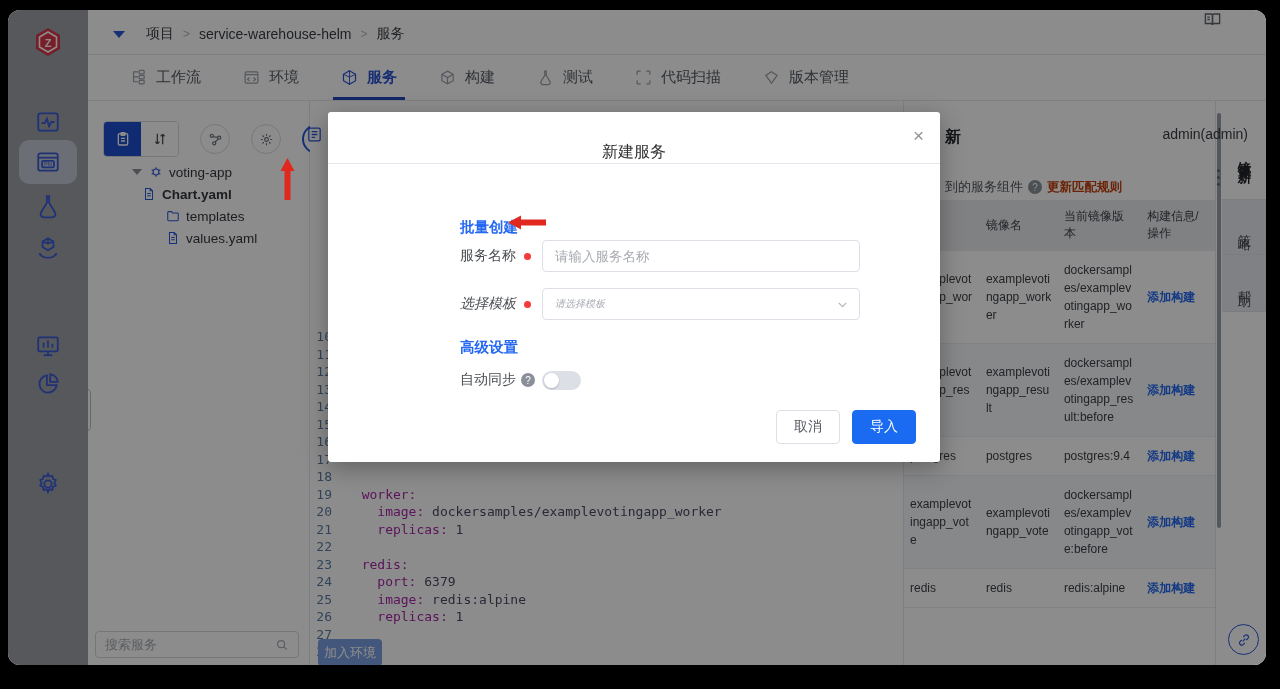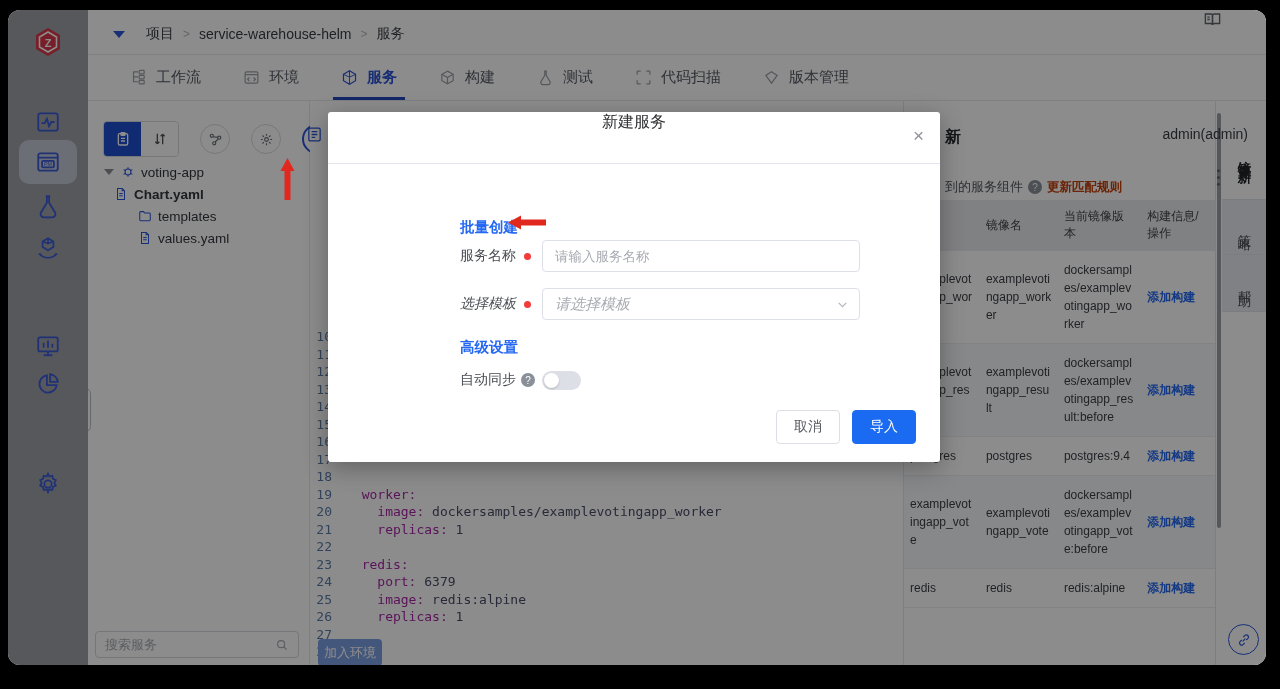--- a/index.html
+++ b/index.html
@@ -33,21 +33,21 @@
   .tree-panel{position:absolute;left:0;top:0;width:222px;height:100%;background:#fff;border-right:1px solid #e4e7ed;}
   .toolbar{position:absolute;left:15px;top:21px;height:34px;display:flex;align-items:center;}
   .tgl-group{display:flex;border:1px solid #d6dae0;border-radius:4px;overflow:hidden;}
   .tgl{width:37px;height:34px;display:flex;align-items:center;justify-content:center;background:#fff;color:#555;cursor:pointer;}
   .tgl.on{background:#1e4fd0;color:#fff;}
   .tgl svg{width:16px;height:16px;}
   .circ{width:30px;height:30px;border-radius:50%;border:1px solid #d6dae0;background:#fff;display:flex;align-items:center;justify-content:center;color:#666b73;margin-left:21px;cursor:pointer;}
   .circ svg{width:15px;height:15px;}
   .circ.hl{border:2px solid #2b57d8;color:#2b57d8;}
   .tree{position:absolute;left:0;top:60px;right:0;font-size:13.5px;color:#34373d;}
-  .trow{height:22px;display:flex;align-items:center;gap:6px;cursor:pointer;}
+  .trow{height:22px;display:flex;align-items:center;gap:6px;cursor:pointer;margin-left:28px;}
   .trow svg{width:14px;height:14px;color:#2b57d8;flex:none;}
   .tcaret{width:0;height:0;border-left:5px solid transparent;border-right:5px solid transparent;border-top:6px solid #8a8f98;margin-right:1px;}
   .search-wrap{position:absolute;left:7px;right:10px;bottom:7px;height:27px;border:1px solid #d4d7de;border-radius:4px;background:#fff;display:flex;align-items:center;padding:0 9px;color:#a8abb2;font-size:13px;}
   .search-wrap svg{width:14px;height:14px;margin-left:auto;color:#a8abb2;}
   
   .editor{position:absolute;left:222px;top:0;width:593px;height:100%;background:#fff;}
   .edit-toolbar-ic{position:absolute;left:-4px;top:25px;width:17px;height:17px;color:#2b57d8;}
   .codewrap{position:absolute;left:0;top:227px;right:0;font-family:"DejaVu Sans Mono","Liberation Mono",monospace;font-size:13px;line-height:17.5px;}
   .cline{display:flex;white-space:pre;}
   .ln{width:22px;text-align:right;color:#5a7ca6;flex:none;}
@@ -74,29 +74,29 @@
   .rp-scroll{position:absolute;left:1px;top:12px;width:4px;height:415px;background:#9aa0a8;border-radius:2px;}
   .vtab{position:absolute;left:6px;right:0;display:flex;align-items:center;justify-content:center;
     writing-mode:vertical-rl;text-orientation:upright;letter-spacing:3px;font-size:13.5px;color:#4a4d53;
     background:#e9ecf0;border-bottom:1px solid #dfe3e8;cursor:pointer;}
   .vtab.active{background:#fff;color:#222428;font-weight:bold;}
   .link-fab{position:absolute;left:12px;bottom:10px;width:31px;height:31px;border-radius:50%;background:#fff;border:1.5px solid #2b57d8;color:#2b57d8;display:flex;align-items:center;justify-content:center;cursor:pointer;}
   .link-fab svg{width:16px;height:16px;}
   
   .overlay{position:absolute;inset:0;background:rgba(0,0,0,0.45);z-index:40;}
   .modal{position:absolute;left:320px;top:102px;width:612px;height:350px;background:#fff;border-radius:3px;z-index:50;box-shadow:0 6px 24px rgba(0,0,0,.3);}
-  .m-head{position:relative;height:52px;border-bottom:1px solid #e4e7ed;display:flex;align-items:flex-start;justify-content:center;font-size:16px;color:#303133;}
+  .m-head{position:relative;height:52px;border-bottom:1px solid #e4e7ed;display:flex;align-items:flex-end;justify-content:center;font-size:16px;color:#303133;}
   .m-close{position:absolute;right:16px;top:14px;font-size:19px;color:#909399;cursor:pointer;line-height:1;}
   .m-batch{position:absolute;left:132px;top:106px;font-size:14.5px;font-weight:bold;color:#2468f2;cursor:pointer;}
   .m-row{position:absolute;left:0;right:0;height:32px;display:flex;align-items:center;}
   .m-label{position:absolute;width:120px;text-align:right;left:68px;font-size:14px;color:#4a4d53;}
   .m-dot{position:absolute;left:196px;width:7px;height:7px;border-radius:50%;background:#f23c3c;}
   .m-input{position:absolute;left:214px;width:318px;height:32px;border:1px solid #dcdfe6;border-radius:4px;padding:0 12px;font-size:13.5px;color:#333;font-family:inherit;outline:none;}
   .m-input::placeholder{color:#a8abb2;}
-  .m-select{display:flex;align-items:center;color:#a8abb2;font-size:15px;cursor:pointer;}
+  .m-select{display:flex;align-items:center;color:#a8abb2;font-size:10px;cursor:pointer;}
   .m-select svg{position:absolute;right:10px;width:13px;height:13px;color:#b4b8bf;}
   .m-adv{position:absolute;left:132px;top:226px;font-size:14.5px;font-weight:bold;color:#2468f2;cursor:pointer;}
   .m-sync{position:absolute;left:132px;top:259px;font-size:14px;color:#4a4d53;display:flex;align-items:center;gap:5px;}
   .switch{position:absolute;left:214px;top:259px;width:39px;height:19px;border-radius:10px;background:#dcdfe6;cursor:pointer;}
   .switch .knob{position:absolute;left:2px;top:2px;width:15px;height:15px;border-radius:50%;background:#fff;box-shadow:0 1px 2px rgba(0,0,0,.2);}
   .m-btns{position:absolute;right:24px;top:298px;display:flex;gap:12px;}
   .btn{height:34px;border-radius:4px;font-size:14px;padding:0 17px;cursor:pointer;font-family:inherit;}
   .btn.ghost{background:#fff;border:1px solid #dcdfe6;color:#55585f;}
   .btn.primary{background:#1a6af2;border:1px solid #1a6af2;color:#ffffff;}
   

